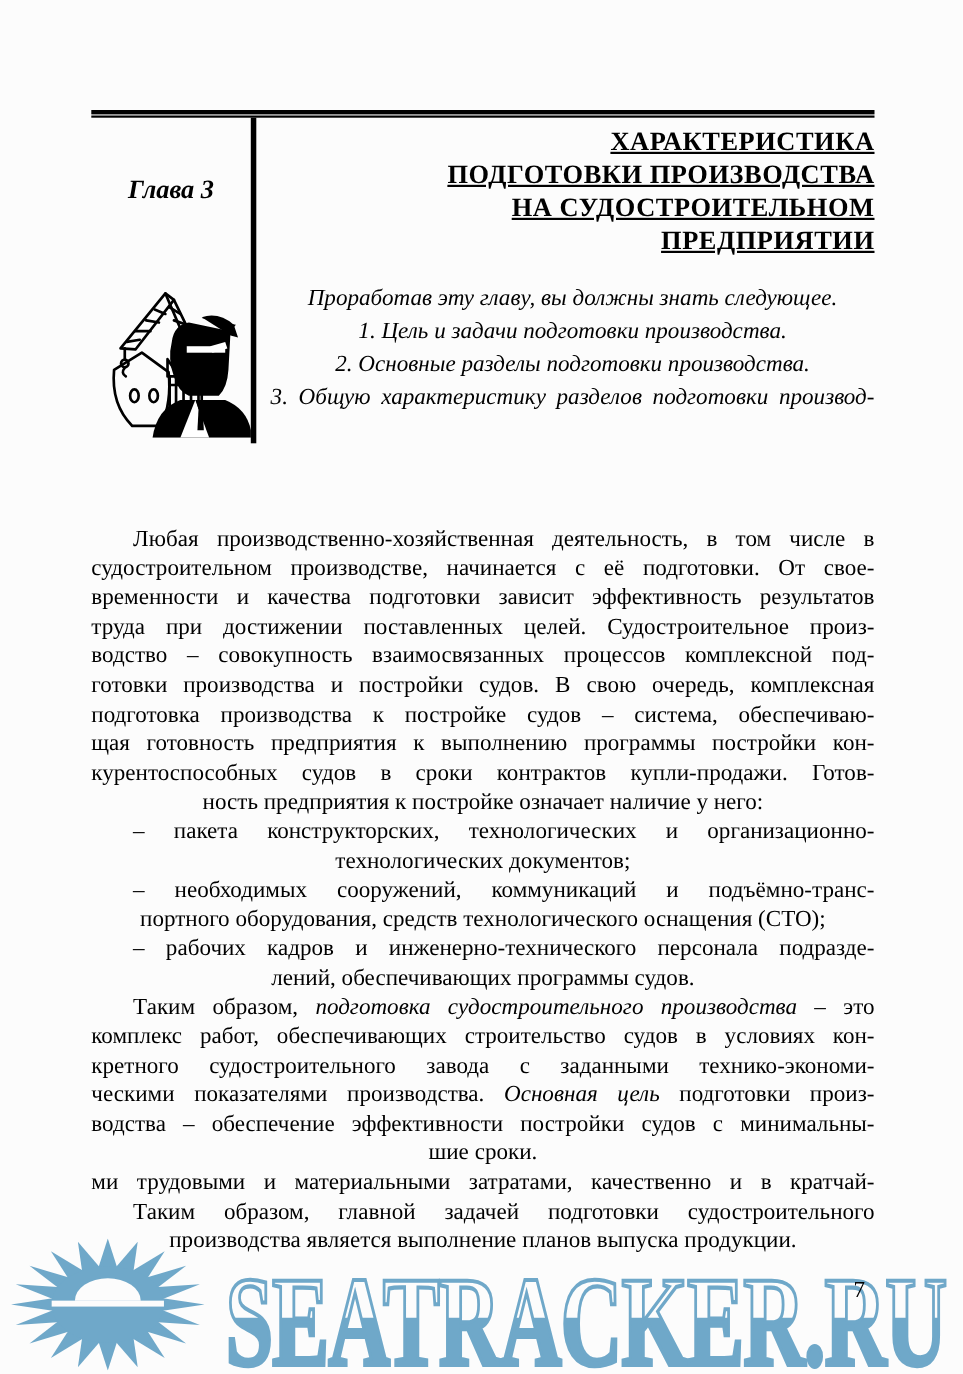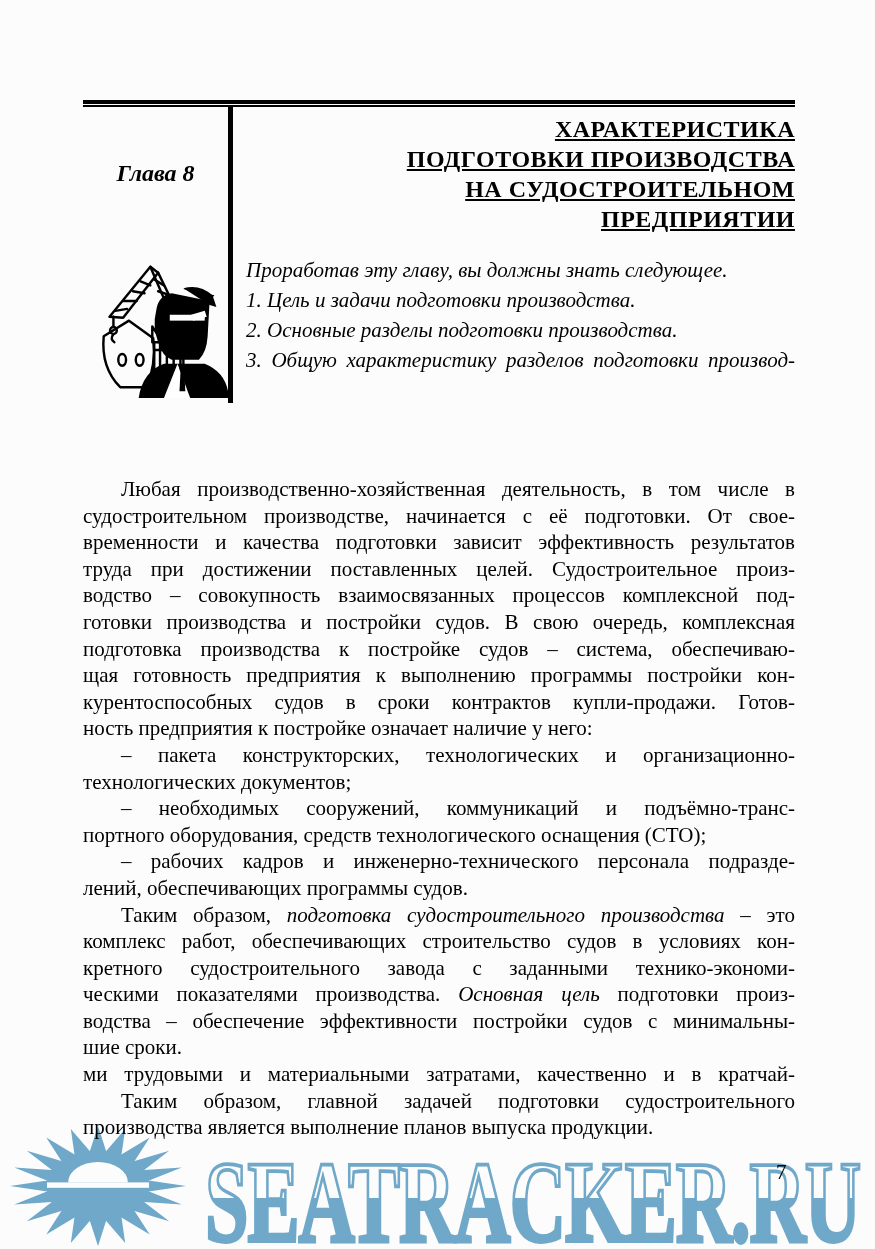--- a/index.html
+++ b/index.html
@@ -38,21 +38,21 @@
   
   .section-heading{
     position:absolute;left:83px;top:431px;width:712px;
     text-align:center;font-weight:bold;font-size:22px;
   }
   
   .body-text{
     position:absolute;left:83px;top:476px;width:712px;
     font-size:21px;line-height:26.6px;z-index:3;
   }
-  .tl{text-align:left;}
+  .tl{text-align:center;}
   .tl.j{text-align:justify;text-align-last:justify;}
   .tl.ind{text-indent:38px;}
   
   .watermark{position:absolute;left:0;top:0;width:875px;height:1249px;z-index:1;pointer-events:none;padding-left:16px;}
   .wm-sun{position:absolute;left:10px;top:1126px;width:176px;height:120px;}
   .wm-text-wrap{
     position:absolute;left:205px;top:1143px;width:665px;height:100px;
     font-family:"Liberation Serif", serif;font-weight:bold;font-size:78px;line-height:78px;
     transform:scaleY(1.5);transform-origin:left top;
     letter-spacing:-1px;white-space:nowrap;
@@ -66,21 +66,21 @@
   }
   .ink{stroke:#000;fill:none;stroke-width:2.5;stroke-linecap:round;stroke-linejoin:round;}
 </style>
 </head>
 <body>
 
 <div class="page">
 
   <div class="top-rule"></div>
   <div class="v-rule"></div>
-  <div class="chapter-label">Глава 8</div>
+  <div class="chapter-label">Глава 3</div>
   <div class="title" id="title">
       <div>ХАРАКТЕРИСТИКА</div>
       <div>ПОДГОТОВКИ ПРОИЗВОДСТВА</div>
       <div>НА СУДОСТРОИТЕЛЬНОМ</div>
       <div>ПРЕДПРИЯТИИ</div>
     </div>
 
   <div class="intro-icon">
     <svg viewBox="0 0 140 145" width="136" height="142" preserveAspectRatio="none">
 

